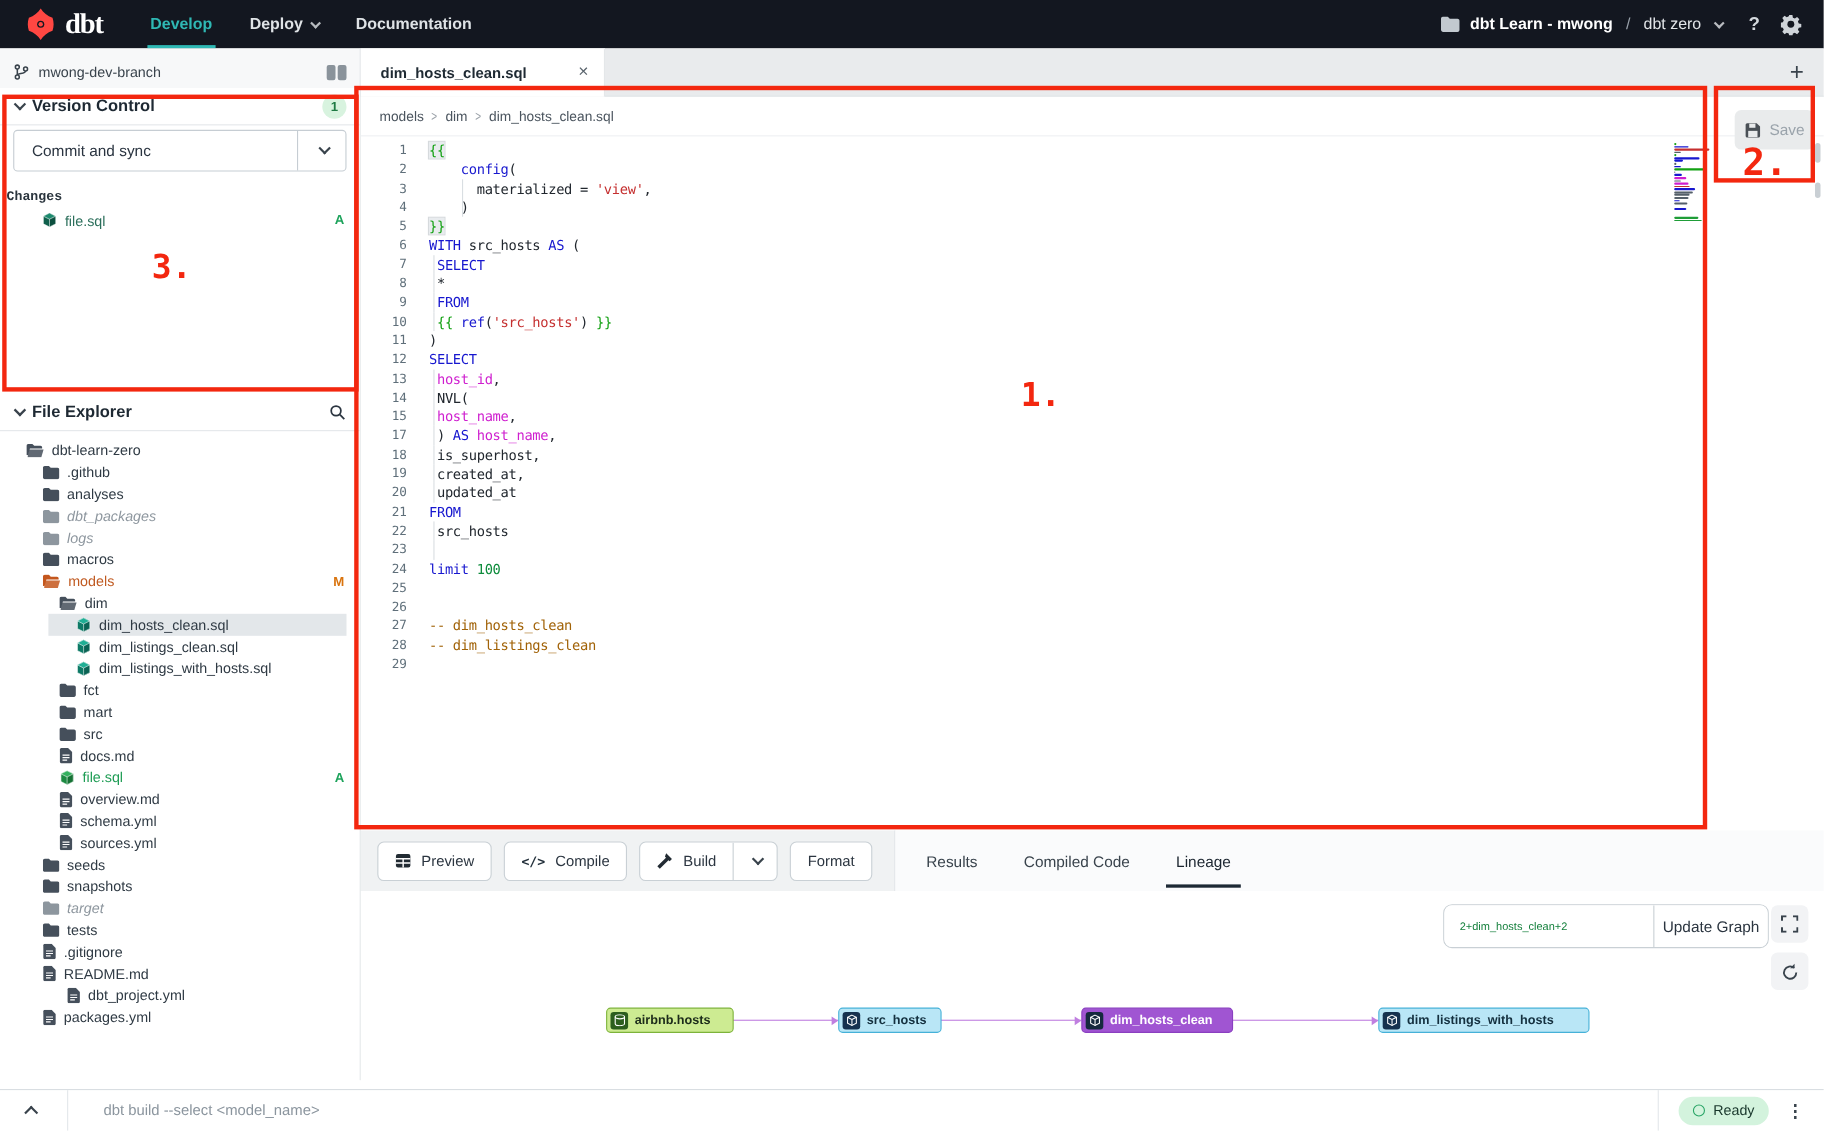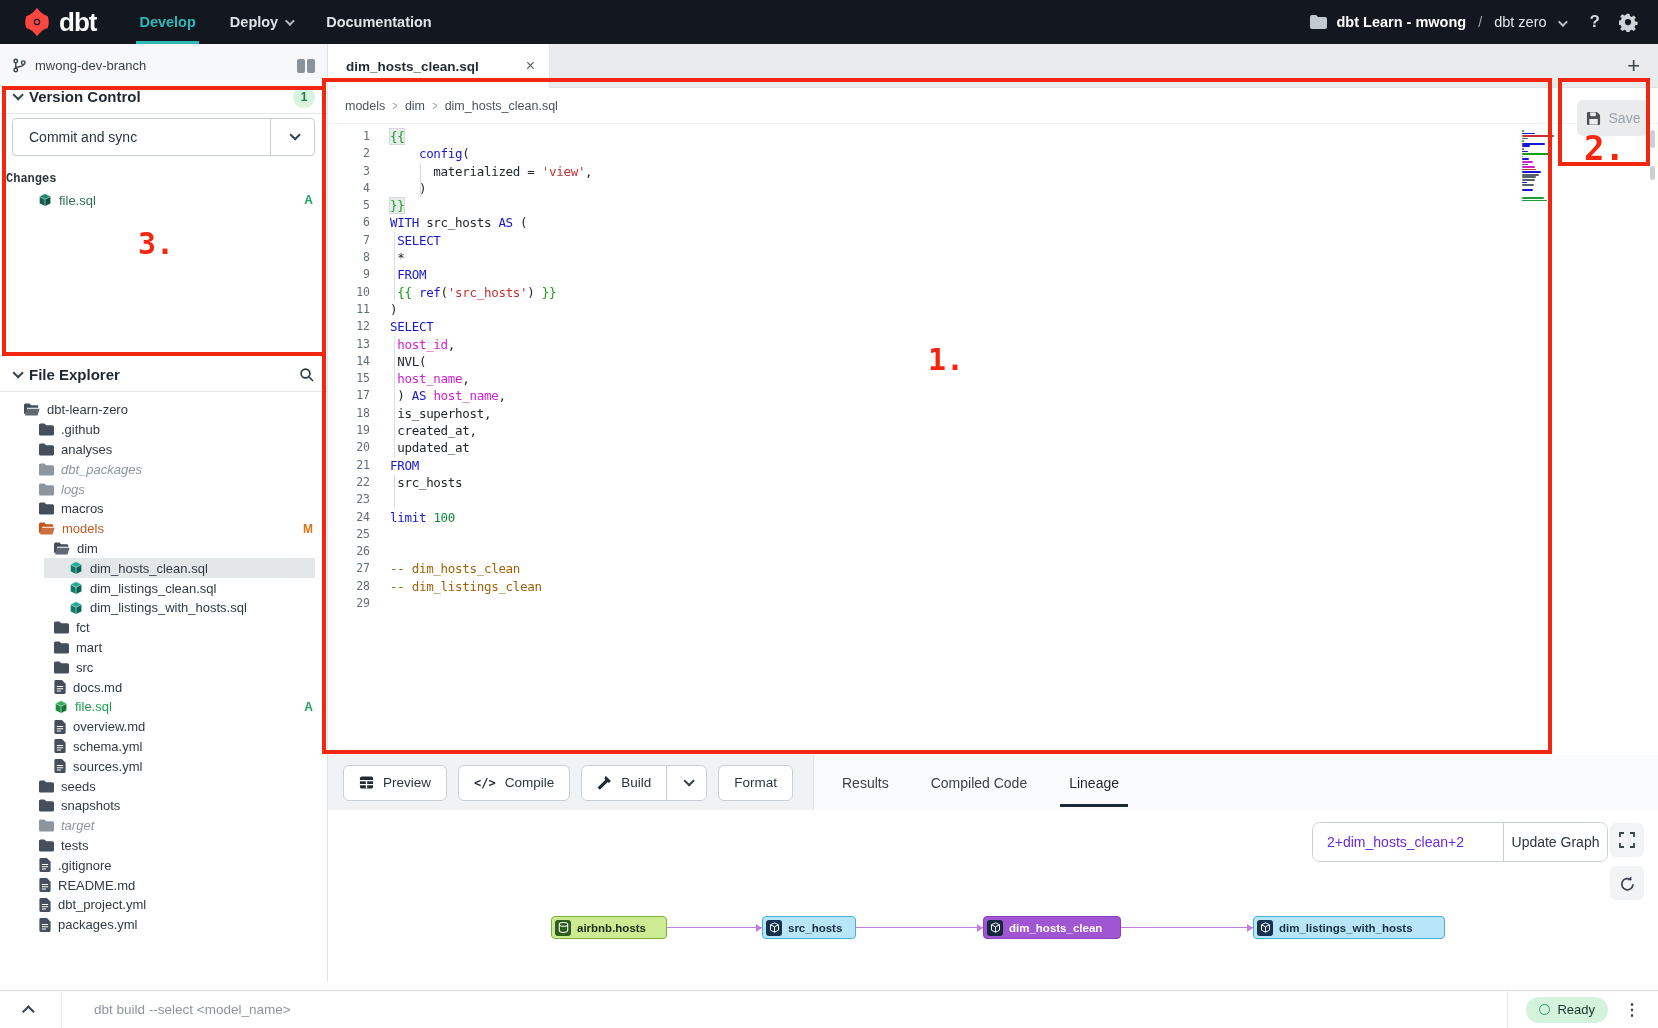--- a/index.html
+++ b/index.html
@@ -3,21 +3,21 @@
 <meta charset="utf-8">
 <style>
   * { margin:0; padding:0; box-sizing:border-box; }
   html,body { width:1658px; height:1028px; overflow:hidden; background:#fff;
     font-family:"Liberation Sans", sans-serif; }
   #app { position:relative; width:1658px; height:1028px; }
 
   
   #topnav { position:absolute; left:0; top:0; width:1658px; height:44px;
     background:#131720; display:flex; align-items:center; color:#e8eaec; }
-  .brand { display:flex; align-items:center; gap:7px; padding:0 26px 0 22px; }
+  .brand { display:flex; align-items:center; gap:7px; padding:0 26px 0 22px;font-family:Liberation Serif, serif; }
   .brand-text { font-size:26px; font-weight:bold; color:#fff; letter-spacing:-1px; }
   .nav-item { position:relative; height:44px; display:flex; align-items:center;
     padding:0 17px; font-size:14.5px; font-weight:bold; color:#dfe3e6; cursor:pointer; }
   .nav-item.active { color:#2fb8b4; }
   .nav-item.active::after { content:''; position:absolute; left:14px; right:14px;
     bottom:0; height:3px; background:#2fb8b4; }
   .chev { display:inline-block; width:7px; height:7px; border-right:2px solid currentColor;
     border-bottom:2px solid currentColor; transform:rotate(45deg) translateY(-2px);
     margin-left:7px; opacity:.8; }
   #topnav-right { margin-left:auto; display:flex; align-items:center; gap:9px;
@@ -128,21 +128,21 @@
   .rtab.active::after { content:''; position:absolute; left:-9px; right:-9px;
     bottom:-16px; height:3px; background:#1d2935; }
 
   
   #lineage { position:absolute; left:328px; top:810px; width:1330px; height:180px;
     background:#fff; }
   #graph-controls { position:absolute; left:984px; top:12px; height:40px;
     display:flex; border:1px solid #c9d0d5; border-radius:8px; overflow:hidden;
     background:#fff; }
   #graph-filter { width:190px; border:none; outline:none; padding:0 14px;
-    font-size:14px; color:#6d28d9; font-family:"Liberation Sans", sans-serif; }
+    font-size:10px; color:#15803d; font-family:"Liberation Sans", sans-serif; }
   #graph-update { width:104px; border:none; border-left:1px solid #c9d0d5;
     background:#fff; font-size:14px; color:#2b3540; cursor:pointer;
     font-family:"Liberation Sans", sans-serif; }
   .gicon { position:absolute; width:34px; height:34px; border-radius:6px;
     background:#f2f3f5; display:flex; align-items:center; justify-content:center;
     cursor:pointer; color:#39434c; }
   #gicon-full { left:1282px; top:13px; }
   #gicon-reset { left:1282px; top:56px; font-size:19px; font-weight:bold; }
   .lnode { position:absolute; top:106px; height:23px; border-radius:4px;
     border:1.5px solid; display:flex; align-items:center; gap:6px; padding-left:3px;
@@ -502,21 +502,21 @@
           </div>
           <div class="trow" style="padding-left: 39px;">
             <span>
               <svg width="12" height="14" viewBox="0 0 12 15">
                 <path fill="#454f5b" d="M0 1.5C0 .7.7 0 1.5 0H8l4 4v9.5c0 .8-.7 1.5-1.5 1.5h-9C.7 15 0 14.3 0 13.5v-12z"></path>
                 <path d="M2.6 7h6.8 M2.6 9.4h6.8 M2.6 11.8h4.5" stroke="#fff" stroke-width="1.1"></path>
               </svg>
             </span>
     <span>README.md</span>
           </div>
-          <div class="trow" style="padding-left: 39px;">
+          <div class="trow" style="padding-left: 61px;">
             <span>
               <svg width="12" height="14" viewBox="0 0 12 15">
                 <path fill="#454f5b" d="M0 1.5C0 .7.7 0 1.5 0H8l4 4v9.5c0 .8-.7 1.5-1.5 1.5h-9C.7 15 0 14.3 0 13.5v-12z"></path>
                 <path d="M2.6 7h6.8 M2.6 9.4h6.8 M2.6 11.8h4.5" stroke="#fff" stroke-width="1.1"></path>
               </svg>
             </span>
     <span>dbt_project.yml</span>
           </div>
           <div class="trow" style="padding-left: 39px;">
             <span>

